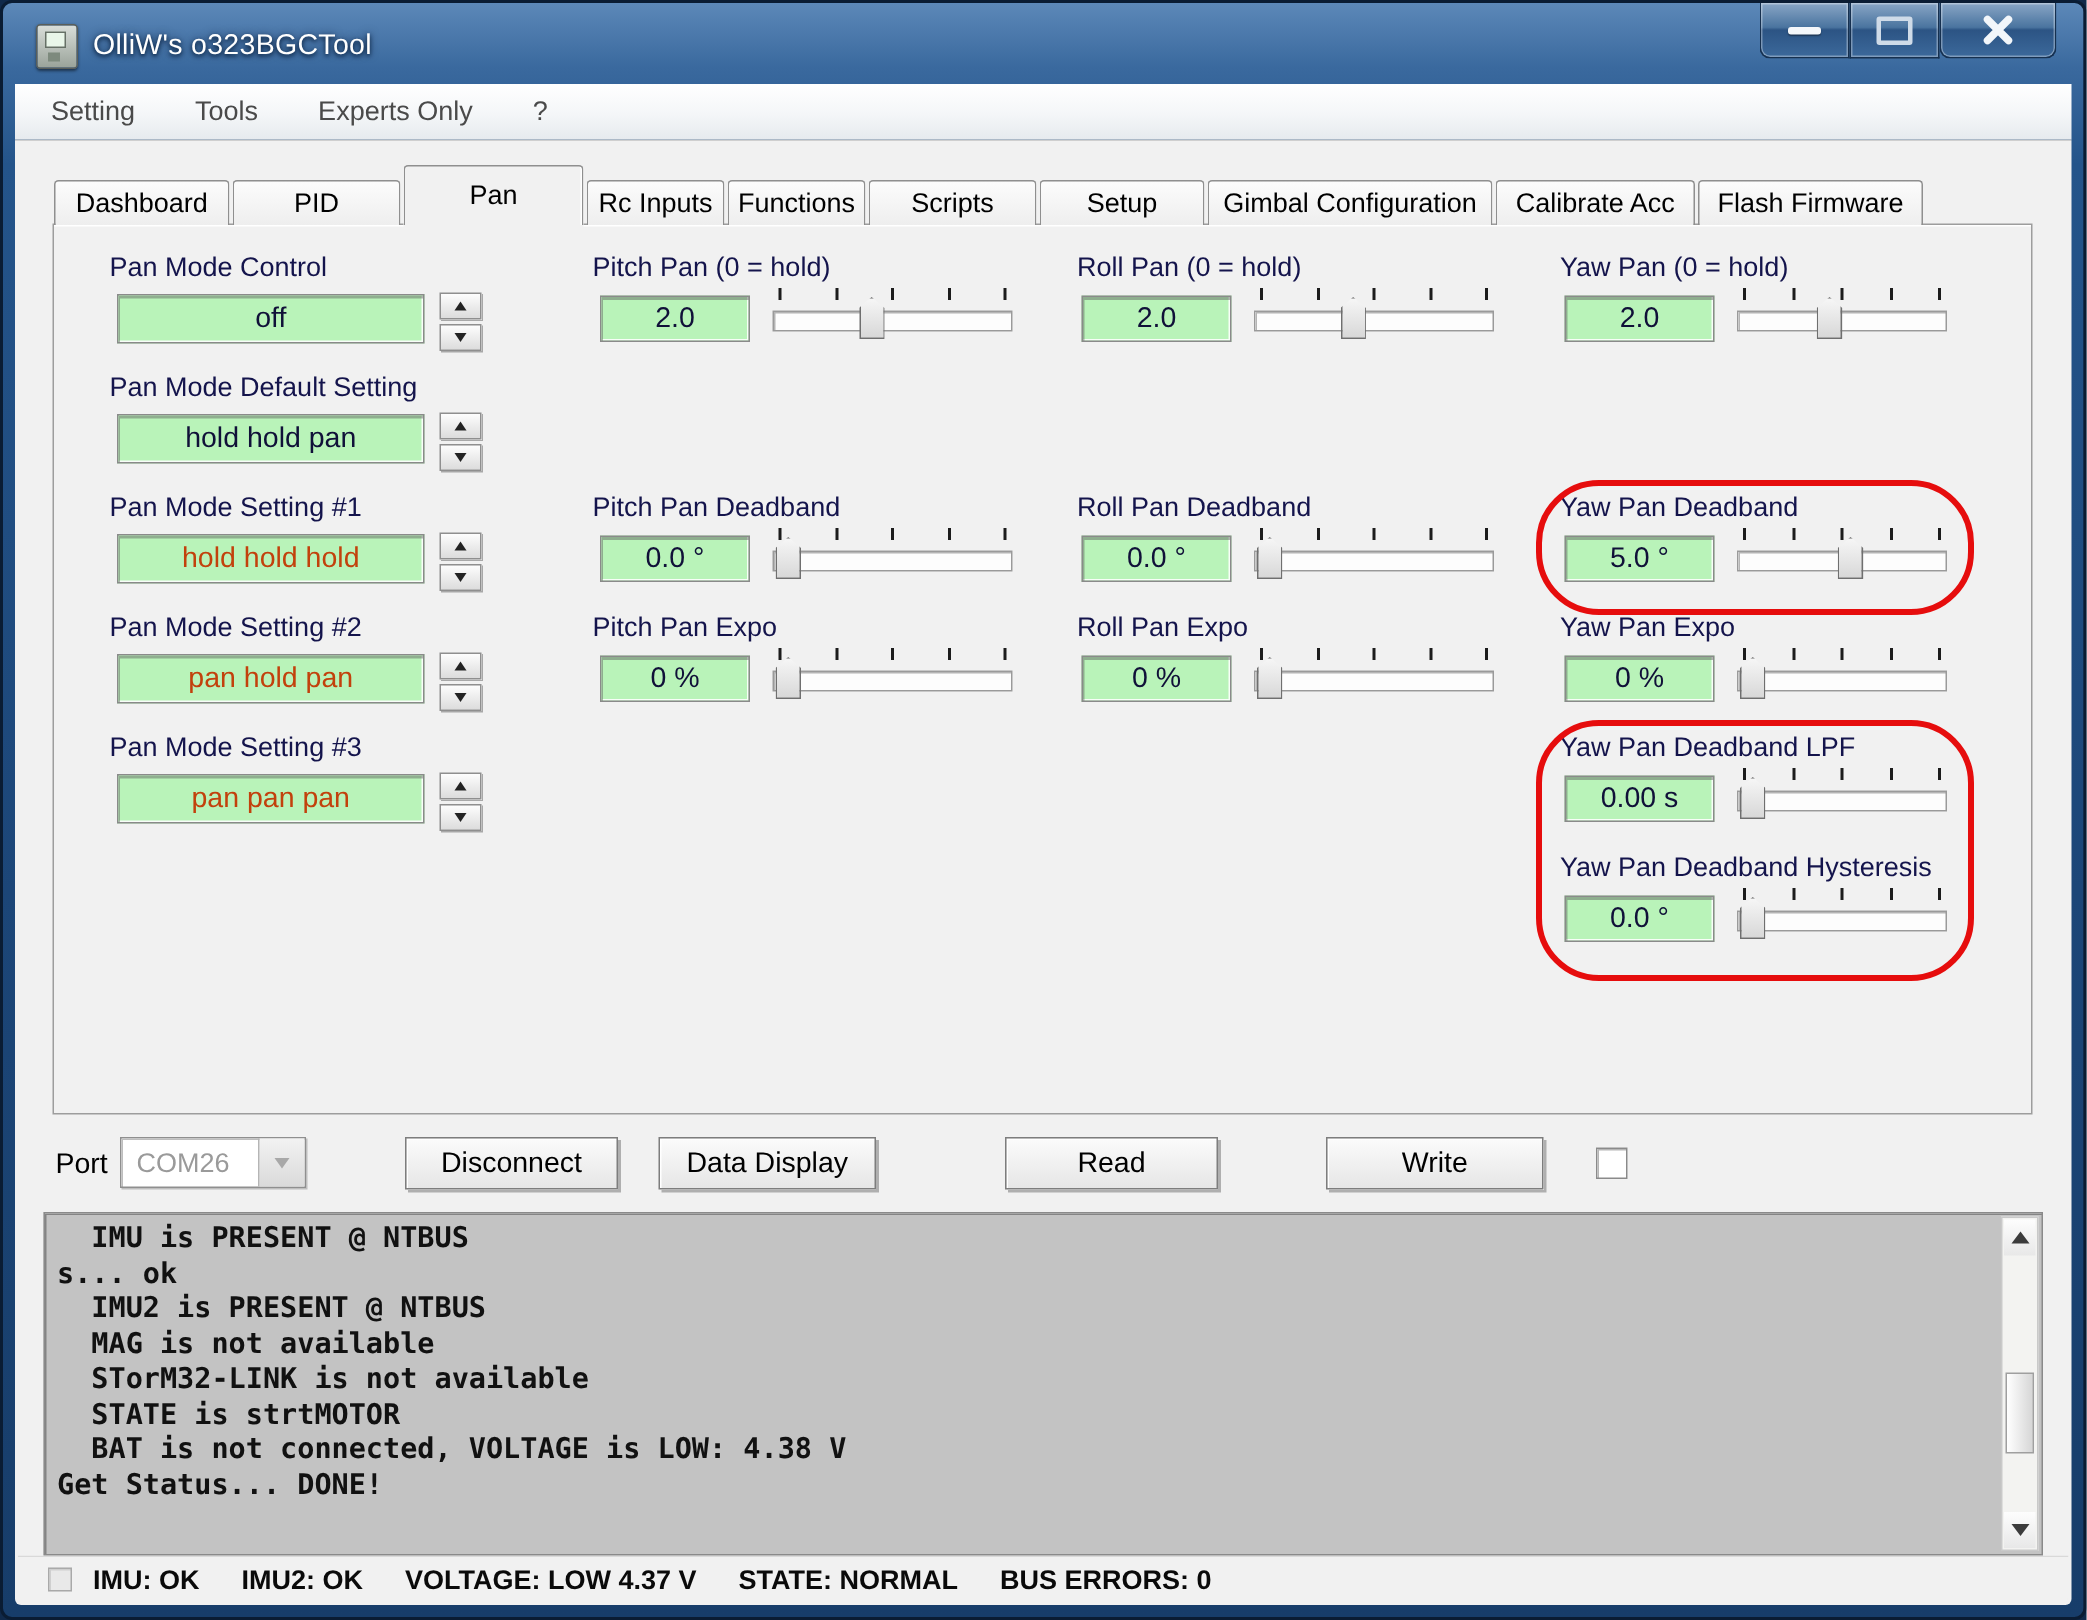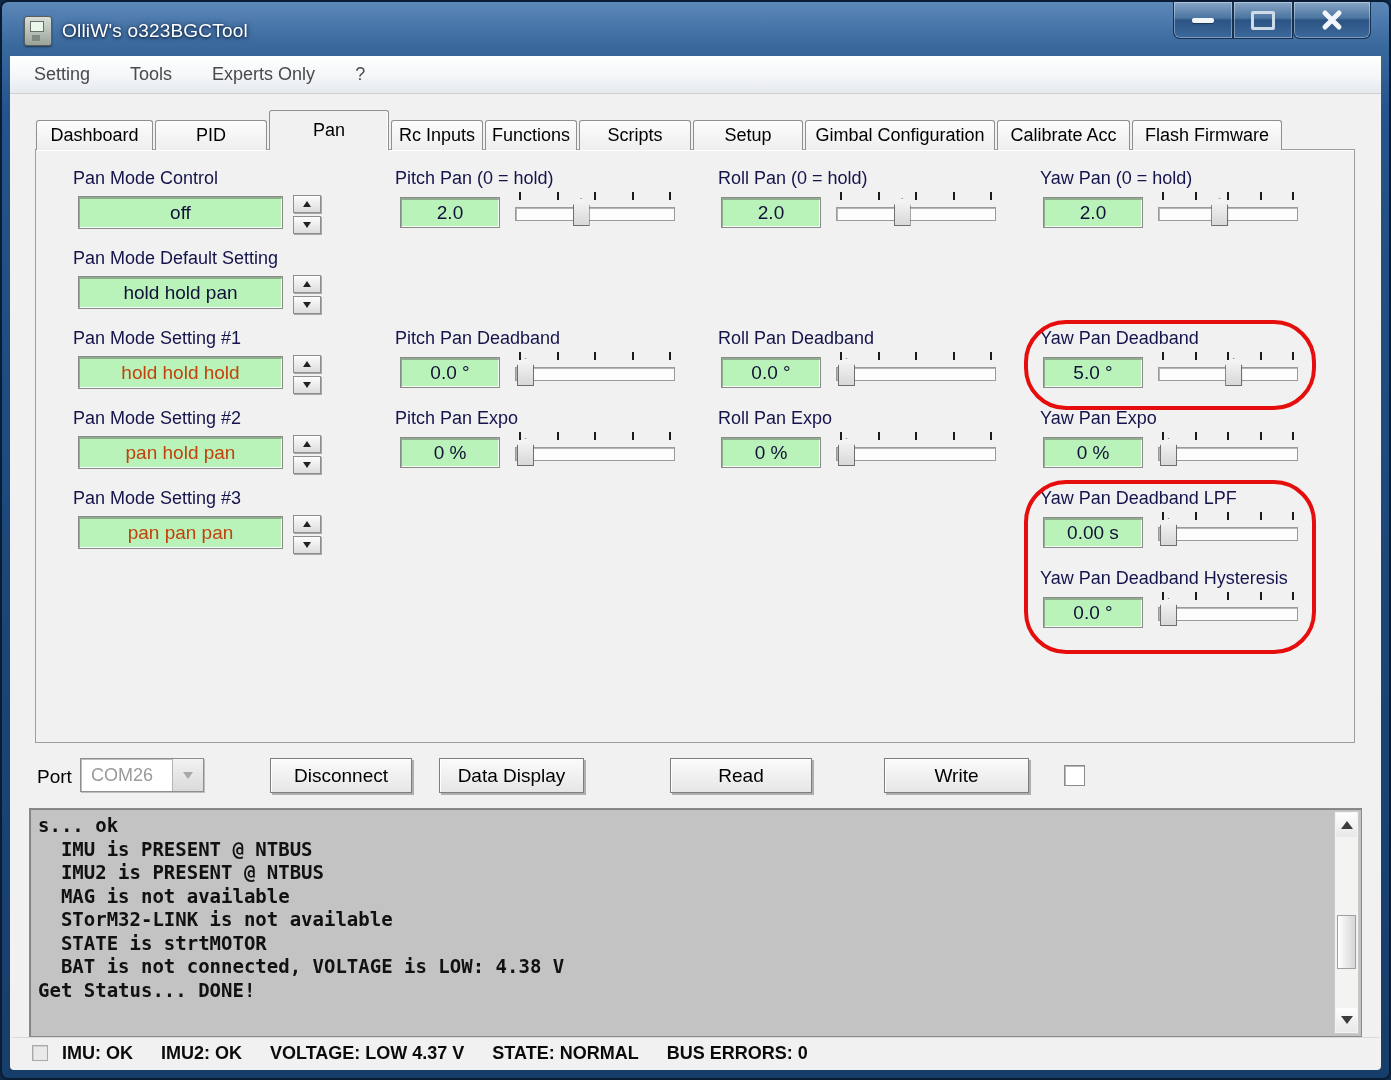--- a/index.html
+++ b/index.html
@@ -441,22 +441,22 @@
         </span>
     </div>
     <div class="btn" style="left:260px;top:664px;width:142px">Disconnect</div>
     <div class="btn" style="left:429px;top:664px;width:145px">Data Display</div>
     <div class="btn" style="left:660px;top:664px;width:142px">Read</div>
     <div class="btn" style="left:874px;top:664px;width:145px">Write</div>
     <div class="checkbox" style="left:1054px;top:671px"></div>
 
     <div class="console">
       <div class="console-text">
+        <div>  IMU is PRESENT @ NTBUS</div>
         <div>s... ok</div>
-        <div>  IMU is PRESENT @ NTBUS</div>
         <div>  IMU2 is PRESENT @ NTBUS</div>
         <div>  MAG is not available</div>
         <div>  STorM32-LINK is not available</div>
         <div>  STATE is strtMOTOR</div>
         <div>  BAT is not connected, VOLTAGE is LOW: 4.38 V</div>
         <div>Get Status... DONE!</div>
       </div>
       <div class="vscroll">
         <div class="sc-btn sc-up">
             <div class="sc-tri-up"></div>

